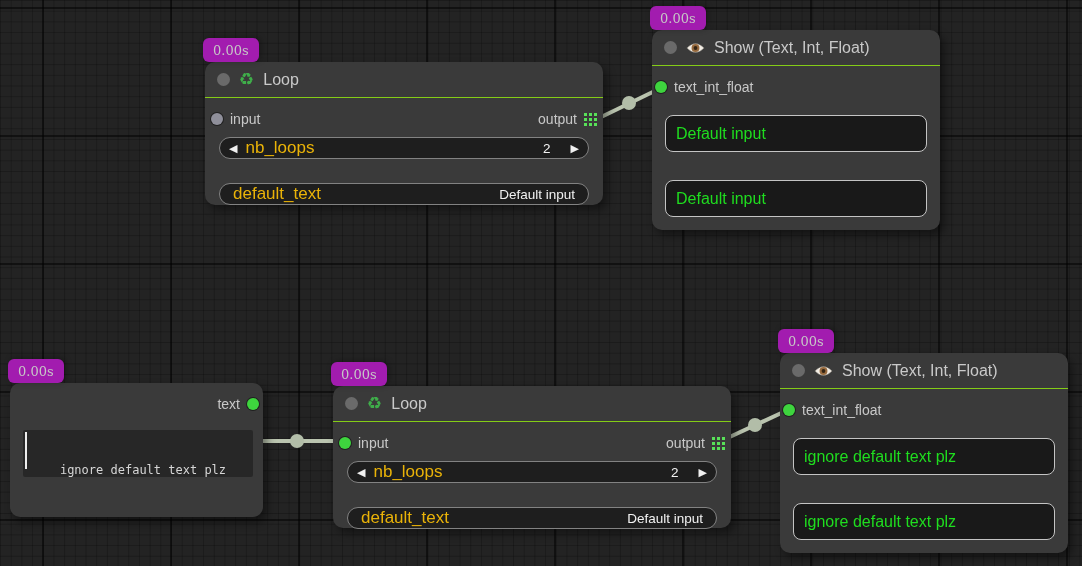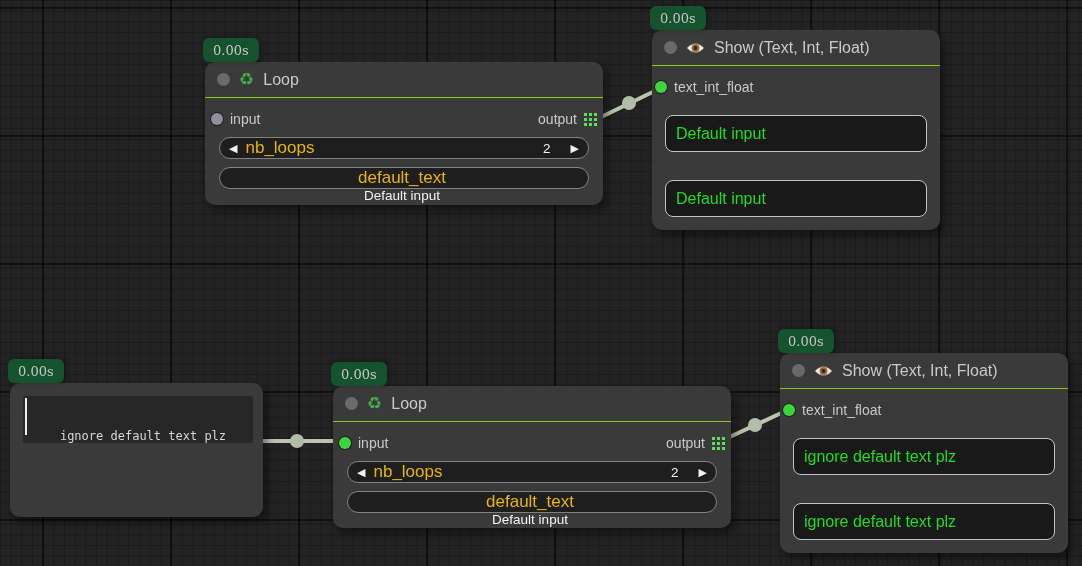--- a/index.html
+++ b/index.html
@@ -15,21 +15,21 @@
     background-position:42px 7px,42px 7px,0 0,0 0;
     font-family:"Liberation Sans", sans-serif;
   }
   #wires{position:absolute;left:0;top:0;z-index:1;pointer-events:none;}
   .node{
     position:absolute;z-index:2;background:#3a3a3a;border-radius:10px;
     box-shadow:4px 5px 10px rgba(0,0,0,0.45);
   }
   .badge{
     position:absolute;top:-24px;left:-2px;height:24px;line-height:25px;
-    padding:0 10px;background:#14532d;border-radius:6px;
+    padding:0 10px;background:#a21caf;border-radius:6px;
     font-family:"DejaVu Serif", serif;font-size:13px;color:#c6c6c6;
     box-shadow:2px -1px 6px rgba(0,0,0,0.3);
   }
   .titlebar{
     height:35px;border-bottom:1px solid #84cc16;border-radius:10px 10px 0 0;
     display:flex;align-items:center;padding:0 12px;gap:9px;
   }
   .tdot{width:13px;height:13px;border-radius:50%;background:#6a6a6a;flex:0 0 auto;}
   .ticon{font-size:17px;line-height:17px;font-family:"DejaVu Sans", sans-serif;}
   .recycle{color:#3fae4a;font-weight:bold;}
@@ -44,21 +44,21 @@
   .slabel{font-size:14px;color:#c8c8c8;}
   .gridicon{display:grid;grid-template-columns:repeat(3,3px);
     grid-template-rows:repeat(3,3px);gap:2px;width:13px;height:13px;flex:0 0 auto;}
   .gridicon i{background:#58e058;display:block;}
   .widget{
     margin:0 14px;height:22px;background:#1e1e1e;border:1px solid #828282;
     border-radius:12px;display:flex;align-items:center;padding:0 9px;
     box-sizing:border-box;
   }
   .widget.num{margin-top:5px;}
-  .widget.txt{margin-top:8px;flex-direction:column;}
+  .widget.txt{margin-top:24px;}
   .arrow{font-family:"DejaVu Sans", sans-serif;font-size:11px;color:#f0f0f0;line-height:1;}
   .wlabel{font-size:17px;color:#eab308;margin:0 8px;white-space:nowrap;}
   .spacer{flex:1;}
   .wvalue{font-size:13.5px;color:#f2f2f2;white-space:nowrap;}
   .widget.num .wvalue{margin-right:20px;}
   .showbox{
     margin:0 13px;height:37px;background:#191919;border:1px solid #c4c4c4;
     border-radius:8px;display:flex;align-items:center;padding:0 10px;
     box-sizing:border-box;font-size:16px;color:#1fdd1f;white-space:nowrap;overflow:hidden;
   }
@@ -149,20 +149,26 @@
       <span class="pdot green"></span>
       <span class="slabel">text_int_float</span>
     </div>
   </div>
   <div class="showbox first">Default input</div>
   <div class="showbox second">Default input</div>
 </div>
 
 <div class="node" style="left:10px;top:383px;width:253px;height:134px">
   <div class="badge">0.00s</div>
+  <div class="slotrow" style="justify-content:flex-end;padding-right:4px">
+    <div class="slot">
+      <span class="slabel">text</span>
+      <span class="pdot green"></span>
+    </div>
+  </div>
   <div class="textarea">
     <span class="caret"></span>
     <span>ignore default text plz</span>
   </div>
 </div>
 
 <div class="node" style="left:333px;top:386px;width:398px;height:142px">
   <div class="badge">0.00s</div>
   <div class="titlebar">
     <span class="tdot"></span>

